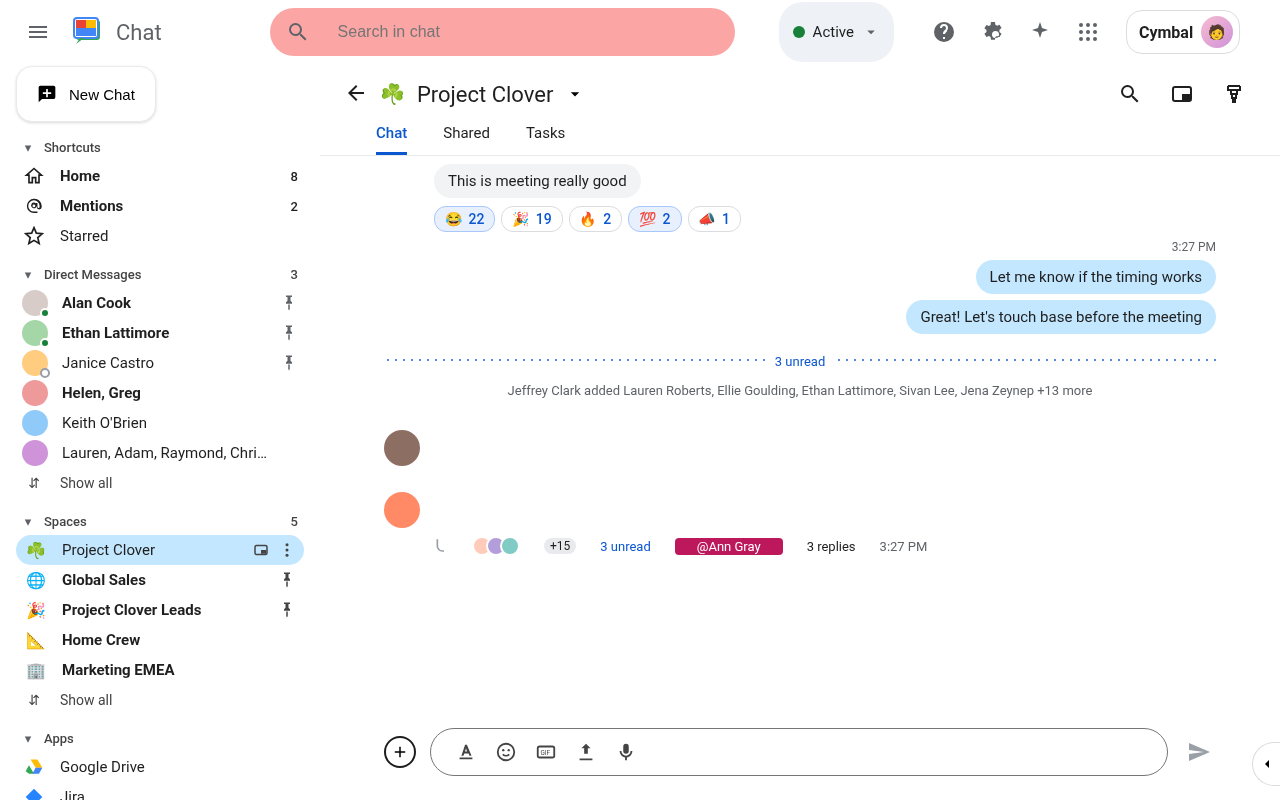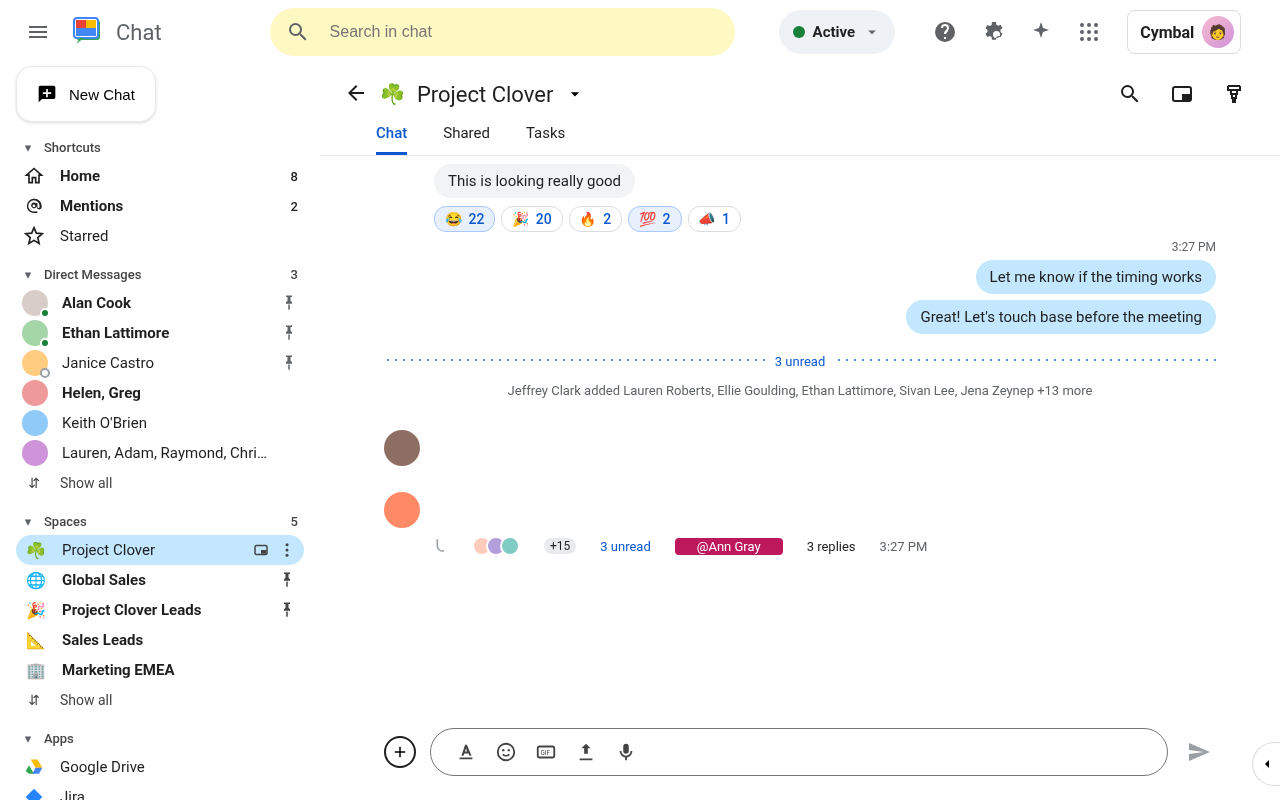--- a/index.html
+++ b/index.html
@@ -4,30 +4,30 @@
 <style>
 * { box-sizing: border-box; margin: 0; padding: 0; }
 body { font-family: "Google Sans", Roboto, Arial, sans-serif; font-size: 14px; color: #1f1f1f; background: #fff; width: 1280px; height: 800px; overflow: hidden; }
 
 .header { height: 64px; display: flex; align-items: center; padding: 0 16px; gap: 8px; }
 .menu-icon { width: 44px; height: 44px; display: flex; align-items: center; justify-content: center; border-radius: 50%; cursor: pointer; }
 .menu-icon svg { width: 24px; height: 24px; fill: #5f6368; }
 .logo-area { display: flex; align-items: center; gap: 8px; margin-right: 60px;}
 .logo { width: 40px; height: 40px; display:flex; align-items:center; justify-content:center;}
 .app-name { font-size: 22px; color: #5f6368; font-weight: 400; }
-.search-bar { flex: 0 0 465px; height: 48px; background: #fef9c3; border-radius: 24px; display: flex; align-items: center; padding: 0 16px; gap: 20px; margin-left: 40px;}
+.search-bar { flex: 0 0 465px; height: 48px; background: #fca5a5; border-radius: 24px; display: flex; align-items: center; padding: 0 16px; gap: 28px; margin-left: 40px;}
 .search-bar svg { width: 24px; height: 24px; fill: #5f6368; }
 .search-bar input { border: none; background: transparent; outline: none; font-size: 16px; color: #5f6368; flex: 1; }
-.status-chip { display: flex; align-items: center; gap: 8px; background: #eef1f6; border-radius: 24px; padding: 0 14px; height: 44px; margin-left: 36px; cursor:pointer;font-weight:bold;}
+.status-chip { display: flex; align-items: center; gap: 8px; background: #eef1f6; border-radius: 24px; padding: 0 14px; height: 60px; margin-left: 36px; cursor:pointer;}
 .status-dot { width: 12px; height: 12px; background: #188038; border-radius: 50%; }
 .status-label { font-size: 15px; }
 .header-icons { display: flex; align-items: center; gap: 4px; margin-left: 20px; }
 .hicon { width: 44px; height: 44px; display: flex; align-items: center; justify-content: center; cursor: pointer; border-radius:50%;}
 .hicon svg { width: 24px; height: 24px; fill: #5f6368; }
-.brand-pill { display:flex; align-items:center; gap:8px; border:1px solid #dadce0; border-radius: 8px; padding: 4px 6px 4px 12px; height: 44px; margin-left: 8px;}
+.brand-pill { display:flex; align-items:center; gap:8px; border:1px solid #dadce0; border-radius: 16px; padding: 4px 6px 4px 12px; height: 44px; margin-left: 8px;}
 .brand-name { font-weight:700; font-size:16px;}
 .brand-avatar { width:32px; height:32px; border-radius:50%; background: linear-gradient(135deg,#f8bbd0,#ce93d8); display:flex; align-items:center; justify-content:center; font-size:14px;}
 
 .body { display: flex; height: calc(800px - 64px); }
 .sidebar { width: 320px; padding: 2px 16px 8px 16px; overflow-y: auto; }
 .new-chat { display: inline-flex; align-items: center; gap: 12px; background: #fff; border: 1px solid #e8eaed; border-radius: 16px; padding: 0 20px; height: 56px; font-size: 15px; font-weight: 500; box-shadow: 0 1px 3px rgba(0,0,0,0.15); cursor: pointer; margin-bottom: 12px;}
 .section-head { display: flex; align-items: center; gap: 10px; font-size: 13px; color: #444; padding: 6px 6px; font-weight:500;}
 .section-head .caret { width:12px; display:flex; justify-content:center; color:#5f6368;}
 .section-head .count { margin-left: auto; font-size: 13px; color:#444; font-weight:500;}
 .nav-item { display: flex; align-items: center; gap: 14px; padding: 6px 6px; border-radius: 22px; cursor: pointer; height: 30px;}
@@ -302,21 +302,21 @@
       <span class="emoji">🎉</span>
       <span class="label">Project Clover Leads</span>
       <span class="trail">
           <svg class="pin" viewBox="0 0 24 24">
             <path d="M14 4v5l2 2v2H8v-2l2-2V4H8V2h8v2h-2zM11 14v6l1 2 1-2v-6h-2z"></path>
           </svg>
         </span>
     </div>
     <div class="space-item bold">
       <span class="emoji">📐</span>
-      <span class="label">Sales Leads</span>
+      <span class="label">Home Crew</span>
     </div>
     <div class="space-item bold">
       <span class="emoji">🏢</span>
       <span class="label">Marketing EMEA</span>
     </div>
     <div class="show-all">
       <span class="icon">⇵</span>
       <span>Show all</span>
     </div>
 
@@ -377,29 +377,29 @@
       </div>
     </div>
     <div class="tabs">
       <div class="tab active">Chat</div>
       <div class="tab">Shared</div>
       <div class="tab">Tasks</div>
     </div>
 
     <div class="messages">
       <div style="margin-left:50px;">
-        <div class="bubble-in">This is looking really good</div>
+        <div class="bubble-in">This is meeting really good</div>
         <div class="reactions">
           <div class="reaction me">
               <span>😂</span>
               <span class="num">22</span>
             </div>
           <div class="reaction">
               <span>🎉</span>
-              <span class="num">20</span>
+              <span class="num">19</span>
             </div>
           <div class="reaction">
               <span>🔥</span>
               <span class="num">2</span>
             </div>
           <div class="reaction me">
               <span>💯</span>
               <span class="num">2</span>
             </div>
           <div class="reaction">

